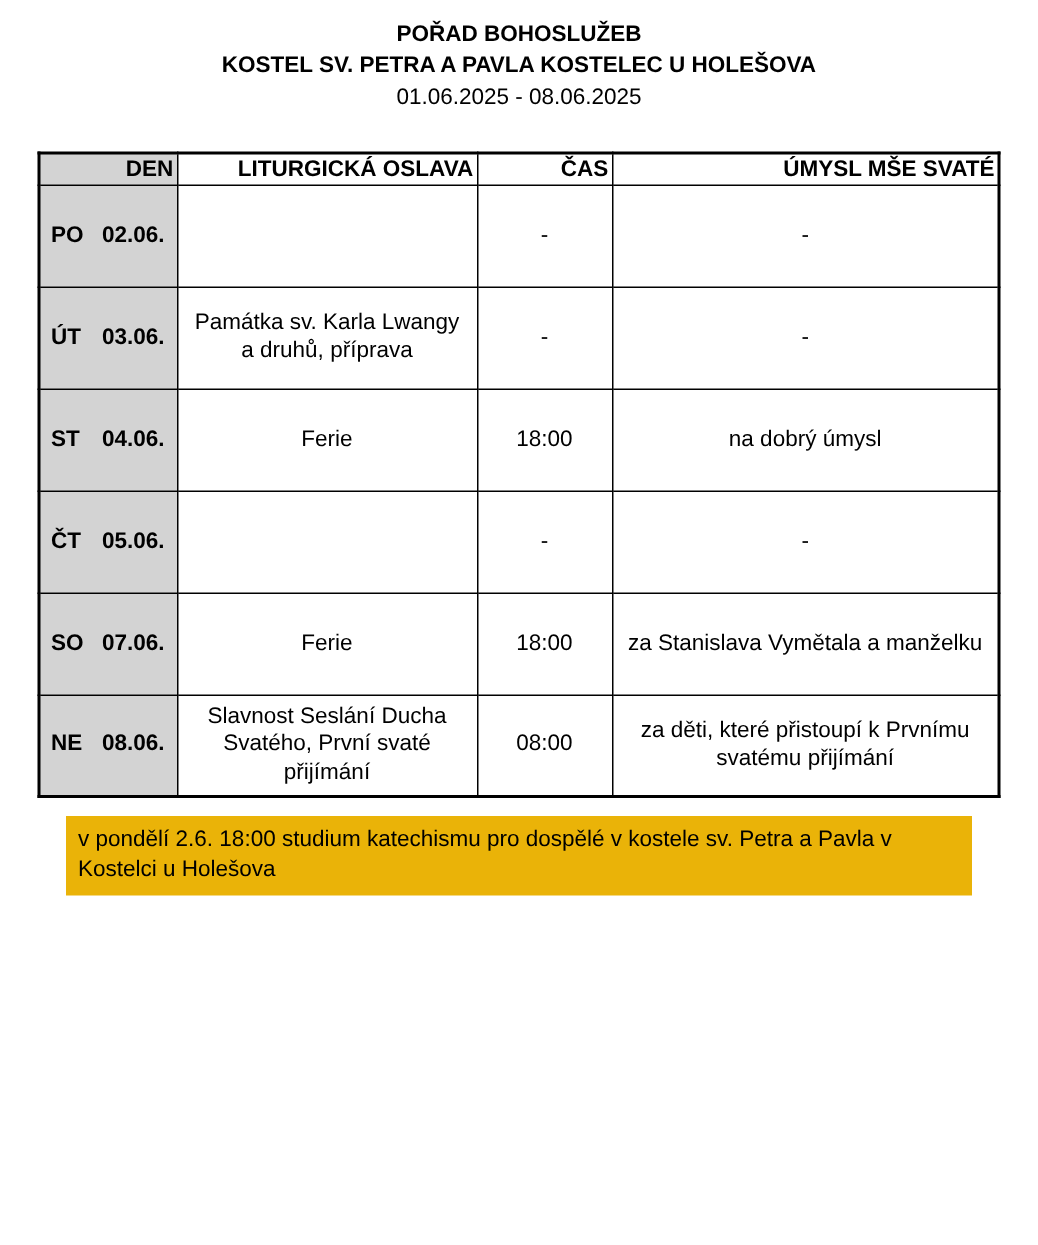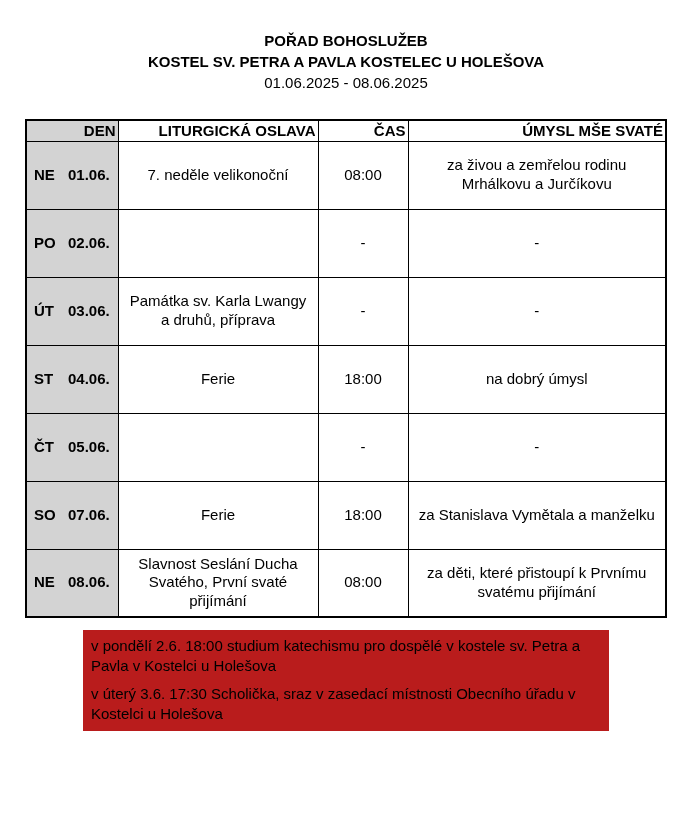--- a/index.html
+++ b/index.html
@@ -8,21 +8,21 @@
     padding: 0;
     background: #ffffff;
     width: 692px;
     height: 830px;
     font-family: "Liberation Sans", sans-serif;
     color: #000000;
   }
   .page { width: 692px; height: 830px; overflow: hidden; }
 
   
-  .doc-header { text-align: center; padding-top: 30px; }
+  .doc-header { text-align: center; padding-top: 12px; }
   .title, .subtitle {
     font-size: 15px;
     font-weight: bold;
     line-height: 21px;
   }
   .date-range {
     font-size: 15px;
     font-weight: normal;
     line-height: 21px;
   }
@@ -58,23 +58,23 @@
     background: #d3d3d3;
     font-weight: bold;
     text-align: left;
     padding-left: 7px;
     white-space: nowrap;
   }
   td.day-cell .day { display: inline-block; min-width: 26px; margin-right: 8px; }
 
   
   .notes {
-    width: 526px;
+    width: 604px;
     margin: 12px auto 0 auto;
-    background: #b91c1c;
+    background: #eab308;
     padding: 6px 24px 8px 8px;
     font-size: 15px;
   }
   .note { margin: 0 0 9px 0; line-height: 1.3; }
   .note:last-child { margin-bottom: 0; }
 </style>
 </head>
 <body>
 
 <div class="page">
@@ -94,28 +94,20 @@
     </colgroup>
     <thead>
       <tr>
         <th class="day-col">DEN</th>
         <th>LITURGICKÁ OSLAVA</th>
         <th>ČAS</th>
         <th>ÚMYSL MŠE SVATÉ</th>
       </tr>
     </thead>
     <tbody>
-      <tr>
-        <td class="day-cell">
-          <span class="day">NE</span><span class="date">01.06.</span>
-        </td>
-        <td class="celebration-cell">7. neděle velikonoční</td>
-        <td class="time-cell">08:00</td>
-        <td class="intention-cell">za živou a zemřelou rodinu Mrhálkovu a Jurčíkovu</td>
-      </tr>
       <tr>
         <td class="day-cell">
           <span class="day">PO</span><span class="date">02.06.</span>
         </td>
         <td class="celebration-cell"></td>
         <td class="time-cell">-</td>
         <td class="intention-cell">-</td>
       </tr>
       <tr>
         <td class="day-cell">
@@ -155,16 +147,15 @@
         </td>
         <td class="celebration-cell">Slavnost Seslání Ducha Svatého, První svaté přijímání</td>
         <td class="time-cell">08:00</td>
         <td class="intention-cell">za děti, které přistoupí k Prvnímu svatému přijímání</td>
       </tr>
     </tbody>
   </table>
 
   <section class="notes">
     <p class="note">v pondělí 2.6. 18:00 studium katechismu pro dospělé v kostele sv. Petra a Pavla v Kostelci u Holešova</p>
-    <p class="note">v úterý 3.6. 17:30 Scholička, sraz v zasedací místnosti Obecního úřadu v Kostelci u Holešova</p>
   </section>
 
 </div>
 
 </body></html>

